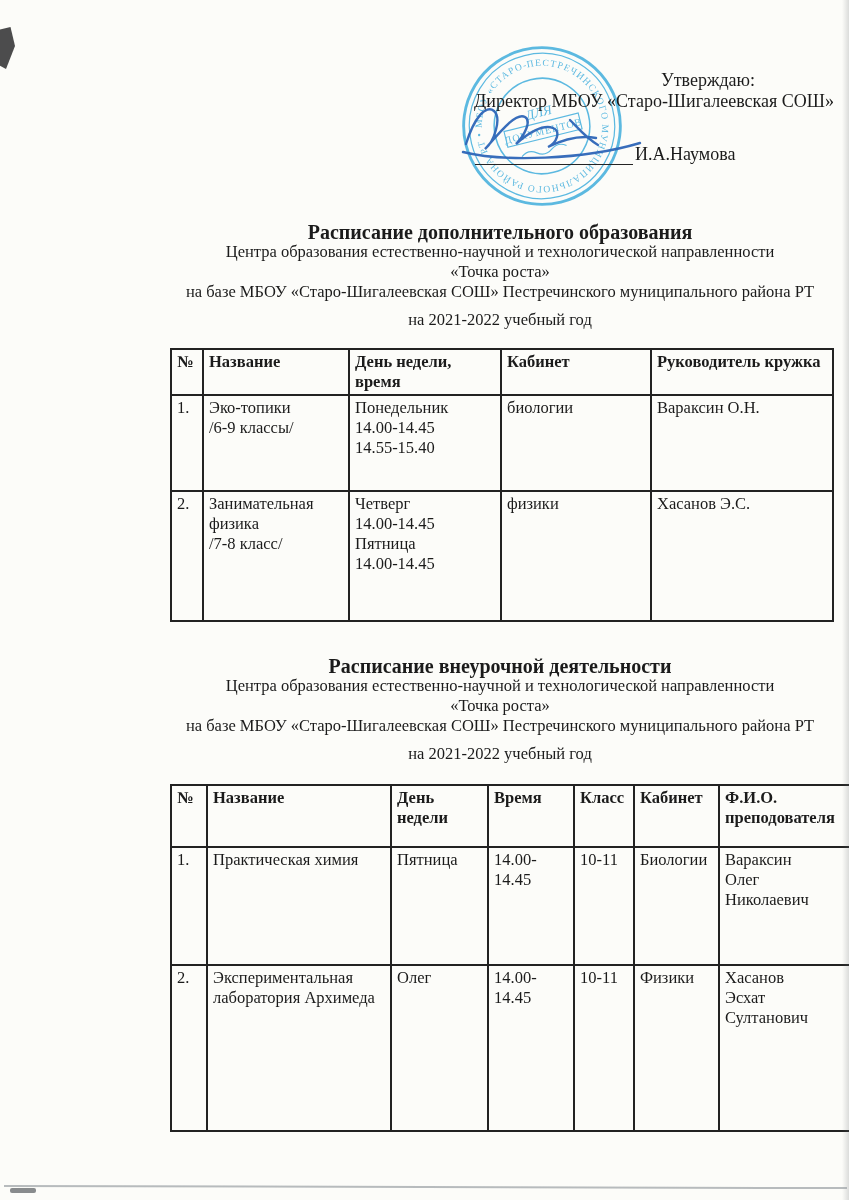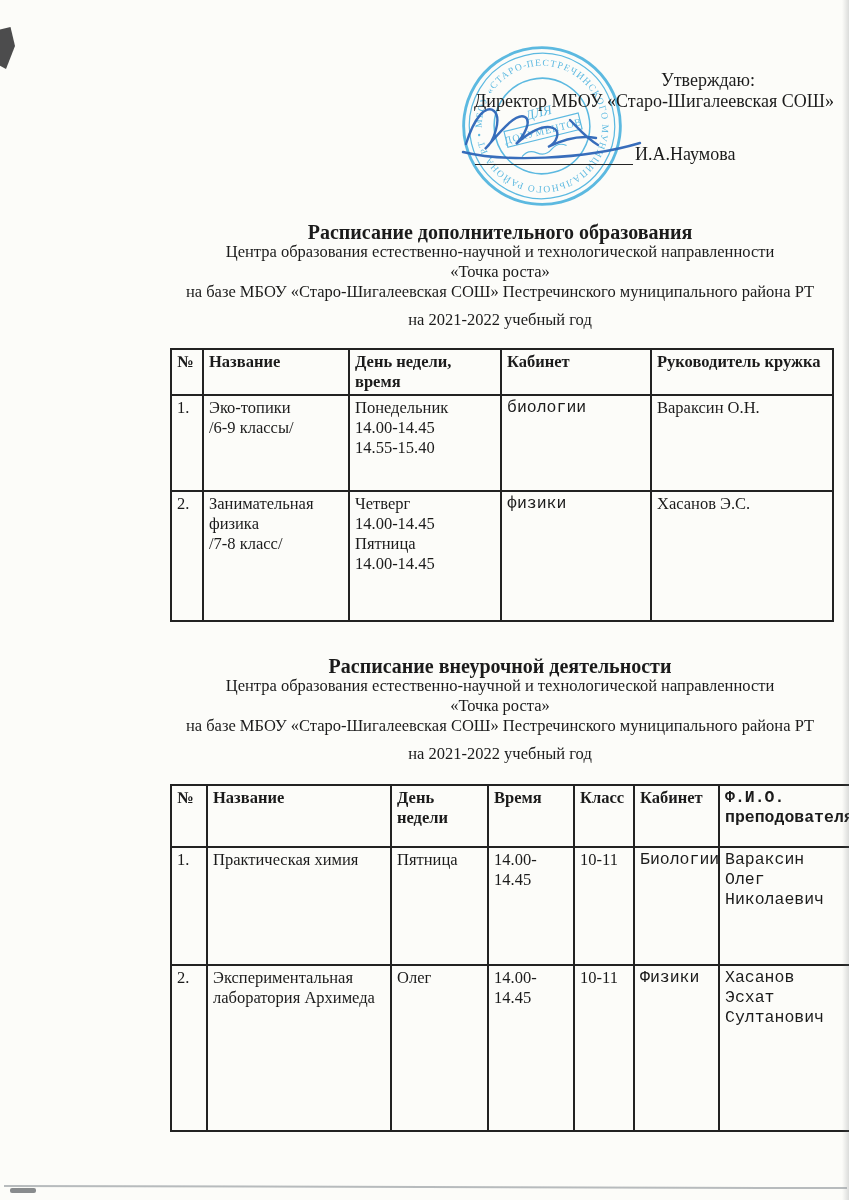--- a/index.html
+++ b/index.html
@@ -42,21 +42,21 @@
   .head .title{font-weight:bold;font-size:20px;}
   .head .year-line{margin-top:8px;}
 
   
   table.doc-table{position:absolute;border-collapse:collapse;table-layout:fixed;z-index:2;font-size:16.5px;line-height:20px;}
   .doc-table th,.doc-table td{border:2px solid #222;vertical-align:top;padding:2px 5px;text-align:left;}
   .doc-table th{font-weight:bold;}
   .t1{left:170px;top:348px;width:662px;}
   .t2{left:170px;top:784px;width:684px;}
   .ml{white-space:pre-line;}
-  .ctr{text-align:center;font-family:Liberation Mono, monospace;}
+  .ctr{text-align:center;}
 </style>
 </head>
 <body>
 
 <div class="page">
 
   <div class="corner-mark"></div>
   <div class="right-shadow"></div>
   <div class="bottom-line"></div>
   <div class="bottom-mark"></div>

